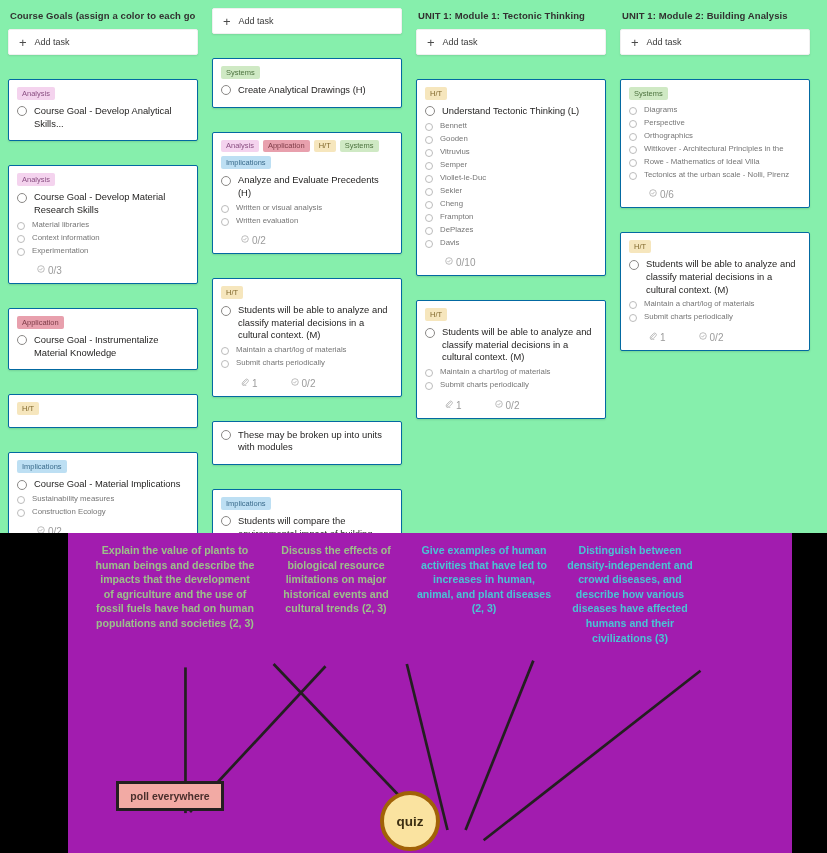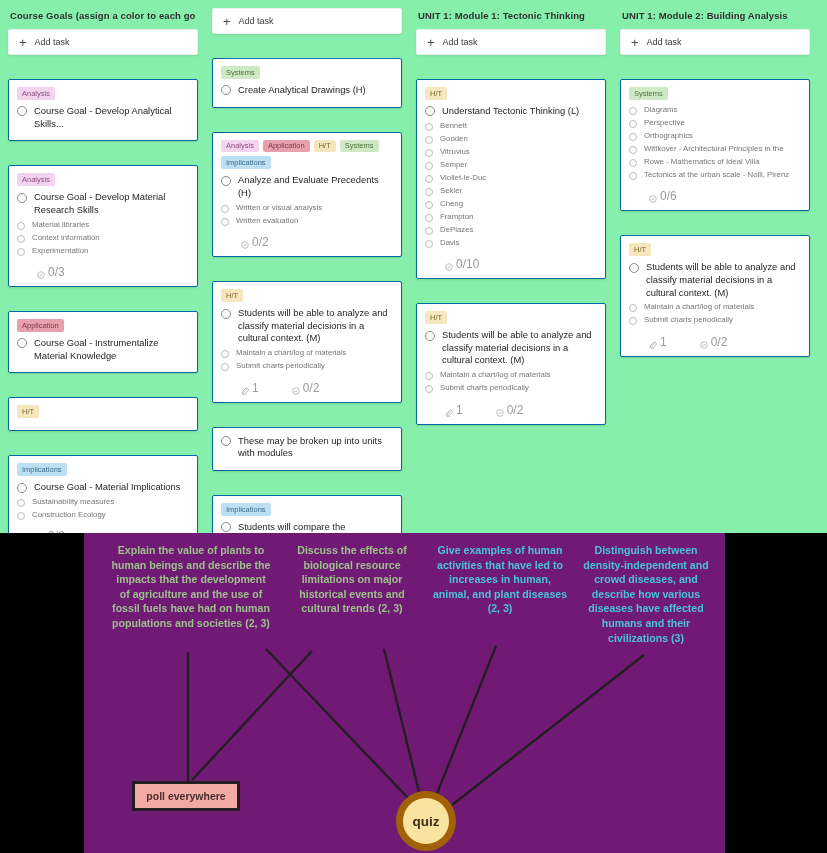--- a/index.html
+++ b/index.html
@@ -91,28 +91,28 @@
   .subrow { display: flex; gap: 7px; align-items: flex-start; margin-top: 2.5px; }
   .sub-txt {
     font-size: 7.8px; color: #767676; line-height: 1.35;
     white-space: nowrap; overflow: hidden; text-overflow: clip;
   }
 
   .footer {
     display: flex; align-items: center; gap: 13px;
     margin-top: 9px;
   }
-  .meta { display: flex; align-items: flex-end; gap: 3px; font-size: 12px; color: #9b9b9b; padding-left: 20px; }
+  .meta { display: flex; align-items: flex-start; gap: 3px; font-size: 10px; color: #9b9b9b; padding-left: 20px; }
   .meta svg { display: block; }
 
   
   #diagram {
-    position: absolute; left: 84px; top: 533px;
-    width: 641px; height: 320px;
-    background: #701a75;
+    position: absolute; left: 68px; top: 533px;
+    width: 724px; height: 320px;
+    background: #a21caf;
     overflow: hidden;
   }
   #diagram svg.edges { position: absolute; inset: 0; }
   .dnode {
     position: absolute;
     text-align: center;
     font-size: 10.6px;
     line-height: 1.38;
     font-weight: 700;
   }
@@ -124,21 +124,21 @@
     background: #f2aaa4;
     border: 3px solid #231f20;
     color: #4a2f2c;
     font-size: 10.5px;
     font-weight: 700;
     display: flex; align-items: center; justify-content: center;
   }
   .quiz-node {
     position: absolute;
     background: #fae3a0;
-    border: 7px solid #a16207;
+    border: 4px solid #a16207;
     border-radius: 50%;
     color: #3c2f12;
     font-size: 13.5px;
     font-weight: 700;
     display: flex; align-items: center; justify-content: center;
   }
 </style>
 </head>
 <body>
 

